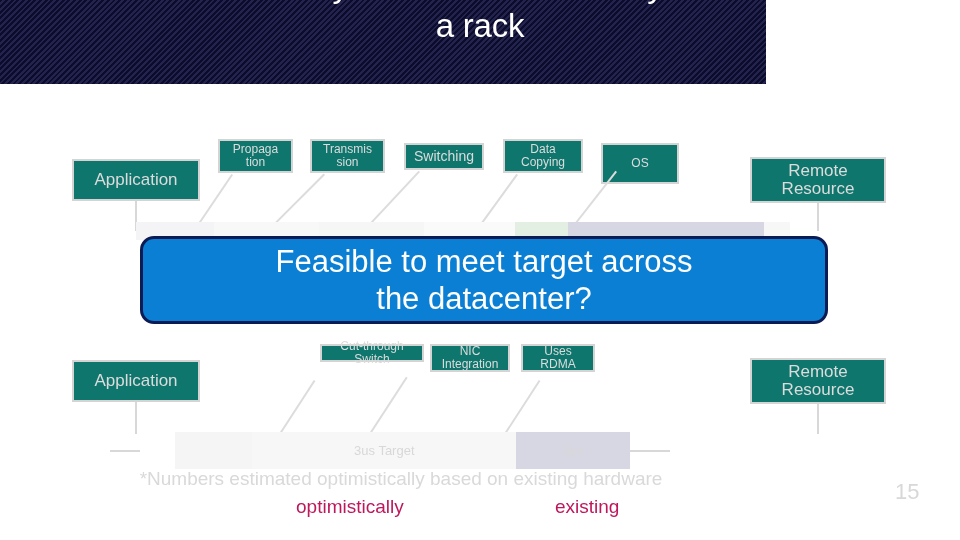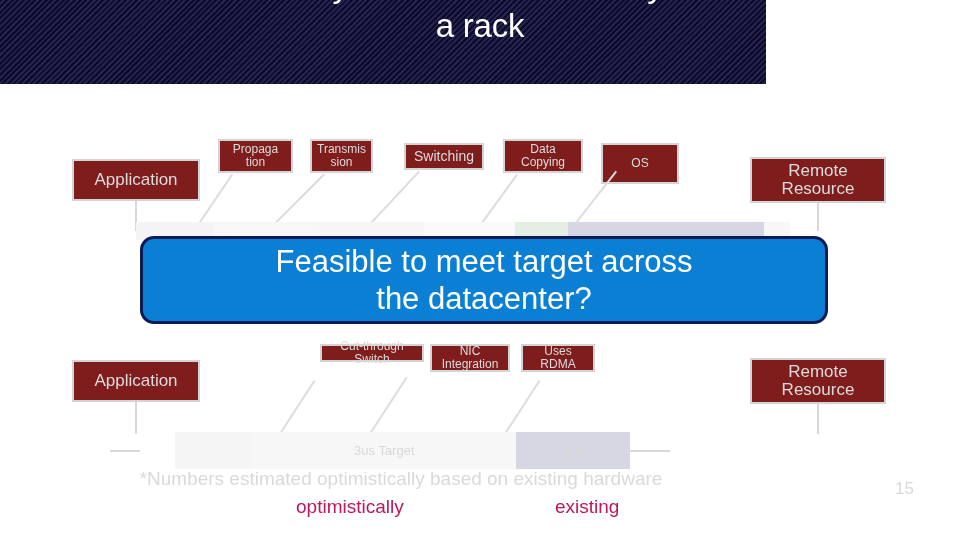--- a/index.html
+++ b/index.html
@@ -27,21 +27,21 @@
     position:absolute;left:0;top:-34px;width:960px;
     text-align:center;color:#ffffff;
     font-size:33px;line-height:40px;font-weight:400;
     letter-spacing:-0.2px;
     white-space:pre-line;
   }
 
   
   .dbox{
     position:absolute;box-sizing:border-box;
-    border:2px solid #d4d4d4;background:#7f1d1d;
+    border:2px solid #d4d4d4;background:#0f766e;
     color:#dcdcdc;text-align:center;
     display:flex;align-items:center;justify-content:center;
     line-height:1.05;
   }
 
   
   .line{position:absolute;background:#d8d8d8;}
   .vline{width:2px;}
   .hline{height:2px;}
   .diag{position:absolute;transform-origin:0 0;height:2px;background:#dcdcdc;}
@@ -61,21 +61,21 @@
     white-space:pre-line;
   }
 
   
   .footnote{
     position:absolute;left:0;top:468px;width:790px;text-align:center;
     font-size:19px;color:#d9d9d9;white-space:nowrap;padding-left:6px;
   }
   .pageno{
     position:absolute;left:895px;top:479px;
-    font-size:17px;color:#d8d8d8;
+    font-size:22px;color:#d8d8d8;
   }
   .ghost{position:absolute;color:#be185d;font-size:19px;white-space:nowrap;}
 </style>
 </head>
 <body>
 
 <div id="slide">
 
   <div class="title-band">
     <div class="title-text">Feasibility of end-to-end latency within
@@ -87,21 +87,21 @@
   </div>
   <div class="dbox" style="left:750px;top:157px;width:136px;height:46px;font-size:17px;white-space:pre-line;">
     <span>Remote
 Resource</span>
   </div>
 
   <div class="dbox" style="left:218px;top:139px;width:75px;height:34px;font-size:12px;white-space:pre-line;">
     <span>Propaga
 tion</span>
   </div>
-  <div class="dbox" style="left:310px;top:139px;width:63px;height:34px;font-size:12px;white-space:pre-line;">
+  <div class="dbox" style="left:310px;top:139px;width:75px;height:34px;font-size:12px;white-space:pre-line;">
     <span>Transmis
 sion</span>
   </div>
   <div class="dbox" style="left:404px;top:143px;width:80px;height:27px;font-size:14px;white-space:pre-line;">
     <span>Switching</span>
   </div>
   <div class="dbox" style="left:503px;top:139px;width:80px;height:34px;font-size:12px;white-space:pre-line;">
     <span>Data
 Copying</span>
   </div>

